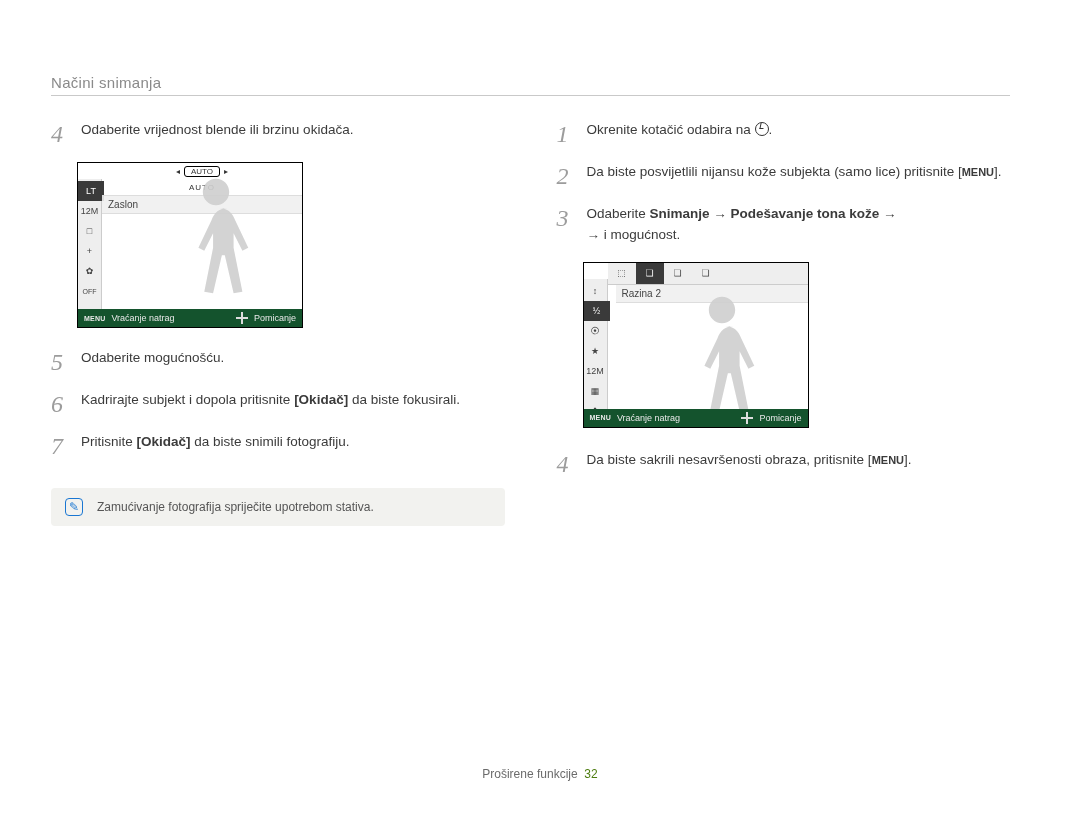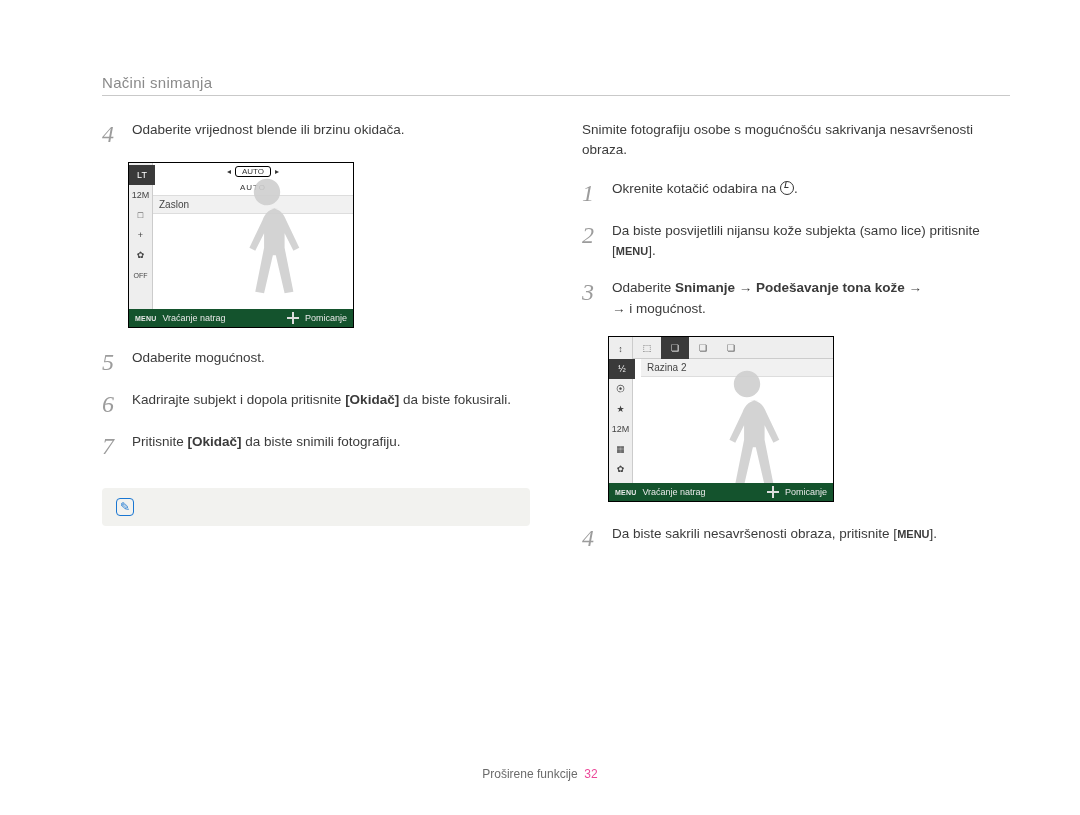--- a/index.html
+++ b/index.html
@@ -6,21 +6,21 @@
   body {
     margin: 0;
     background: #ffffff;
     font-family: Arial, Helvetica, sans-serif;
     color: #3b3b3b;
     width: 1080px;
     height: 815px;
     position: relative;
   }
   .page {
-    padding: 74px 70px 0 102px;
+    padding: 74px 70px 0 51px;
   }
   .section-title {
     color: #8a8a8a;
     font-size: 15px;
     font-weight: 400;
     letter-spacing: .3px;
     margin: 0 0 2px 0;
   }
   hr.title-rule {
     border: none;
@@ -133,21 +133,21 @@
     font-size: 10px;
     color: #444;
   }
   .cam .body {
     height: 146px;
     position: relative;
     overflow: hidden;
   }
   .cam .icons-col {
     position: absolute;
-    left: 0; top: 0;
+    left: 0; top: 16px;
     width: 24px;
     height: 100%;
     background: #eeeeee;
     border-right: 1px solid #ccc;
     display: flex;
     flex-direction: column;
     padding-top: 2px;
   }
   .cam .icons-col span {
     height: 20px;
@@ -280,21 +280,21 @@
   }
 
   .footer {
     position: absolute;
     left: 0; right: 0;
     bottom: 34px;
     text-align: center;
     font-size: 12px;
     color: #6b6b6b;
   }
-  .footer .pn { color: #ec4899; }
+  .footer .pn { color: #4d7c0f; }
 </style>
 </head>
 <body>
 
 <div class="page">
   <div class="section-title">Načini snimanja</div>
   <hr class="title-rule">
 
   <div class="columns">
 
@@ -339,44 +339,44 @@
             <span class="dpad"></span>
             <span>Pomicanje</span>
           </div>
         </div>
       </div>
 
       <ol class="steps">
         <li>
           <div class="stepnum">5</div>
           <div class="stepbody">
-            <span>Odaberite mogućnost.</span>
+            <span>Odaberite mogućnošću.</span>
           </div>
         </li>
         <li>
           <div class="stepnum">6</div>
           <div class="stepbody">
             <span>Kadrirajte subjekt i dopola pritisnite </span><span class="strong">[Okidač]</span><span> da biste fokusirali.</span>
           </div>
         </li>
         <li>
           <div class="stepnum">7</div>
           <div class="stepbody">
             <span>Pritisnite </span><span class="strong">[Okidač]</span><span> da biste snimili fotografiju.</span>
           </div>
         </li>
       </ol>
 
       <div class="note-box">
         <div class="note-icon">✎</div>
+        <div class="note-text">Zamućivanje fotografija spriječite upotrebom stativa.</div>
       </div>
     </div>
 
     <div class="col">
-      <p class="intro">Snimite fotografiju osobe s mogućnošću sakrivanja nesavršenosti obraza.</p>
 
       <ol class="steps">
         <li>
           <div class="stepnum">1</div>
           <div class="stepbody">
             <span>Okrenite kotačić odabira na </span><span class="dial-icon"></span><span>.</span>
           </div>
         </li>
         <li>
           <div class="stepnum">2</div>

